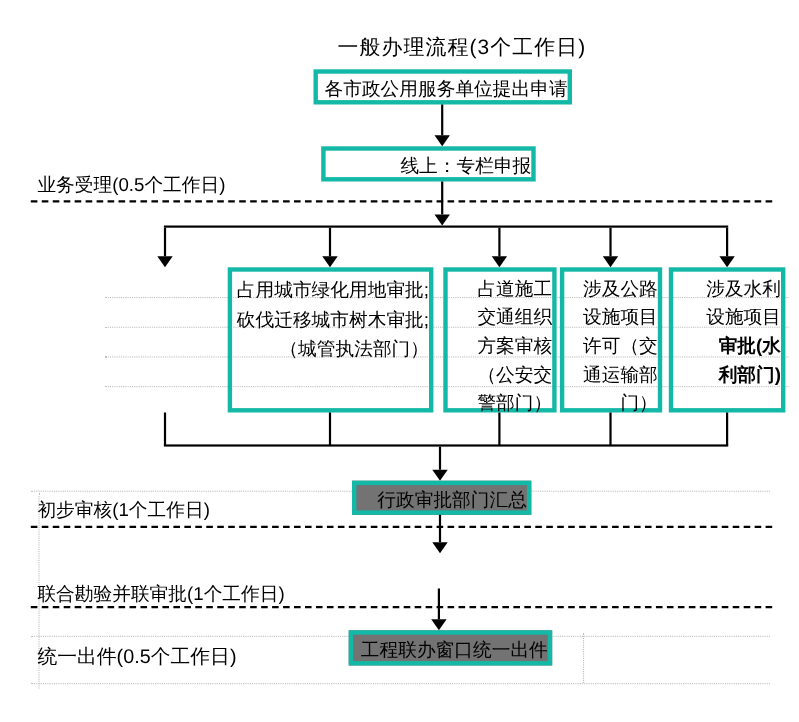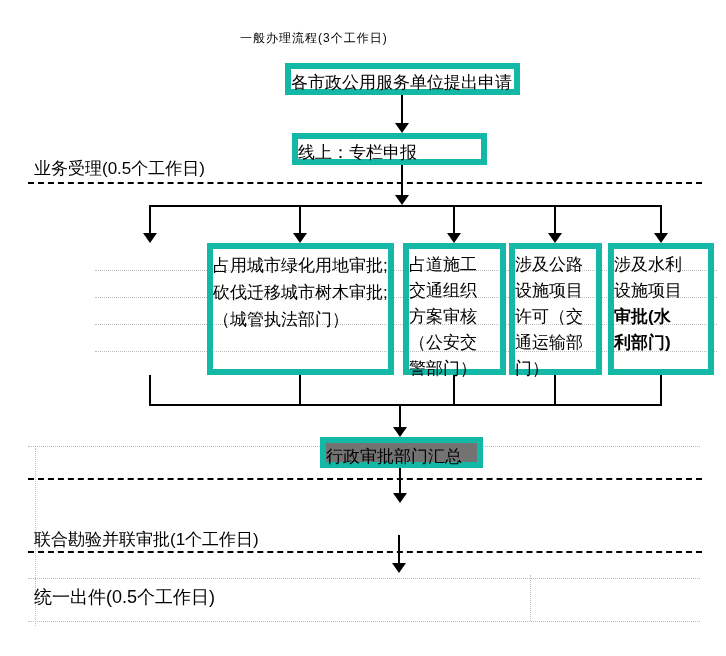--- a/index.html
+++ b/index.html
@@ -1,19 +1,19 @@
 <!DOCTYPE html>
 <html><head>
 <meta charset="utf-8">
 <style>
   html,body{margin:0;padding:0;background:#fff}
   .canvas{position:relative;width:726px;height:656px;background:#ffffff;
     font-family:"Liberation Sans","DejaVu Sans",sans-serif;color:#000;overflow:hidden}
-  .title{position:absolute;font-size:12px;letter-spacing:1px;white-space:nowrap}
-  .box{position:absolute;border:6px solid #14b8a6;box-sizing:border-box;text-align:left;
+  .title{position:absolute;font-size:19px;letter-spacing:1px;text-align:center;white-space:nowrap}
+  .box{position:absolute;border:4px solid #14b8a6;box-sizing:border-box;text-align:right;
     font-size:17px;white-space:pre-line;background:transparent}
   .solid{background:#737373}
   .c1{line-height:28px}
   .pbox{padding-top:3px;line-height:26px}
   .b{font-weight:bold}
   .vline{position:absolute;width:2px;background:#000}
   .hline{position:absolute;height:2px;background:#000}
   .ah{position:absolute;width:0;height:0;border-left:7px solid transparent;
     border-right:7px solid transparent;border-top:10px solid #000}
   .dash{position:absolute;height:0;border-top:2px dashed #000}
@@ -86,28 +86,30 @@
   <div class="vline" style="left:299px;top:375px;height:30px"></div>
   <div class="vline" style="left:453px;top:375px;height:30px"></div>
   <div class="vline" style="left:554px;top:375px;height:30px"></div>
   <div class="vline" style="left:660px;top:375px;height:30px"></div>
   <div class="hline" style="left:149px;top:404px;width:513px"></div>
   <div class="vline" style="left:399px;top:406px;height:21px"></div>
   <div class="ah" style="left:393px;top:427px"></div>
 
   <div class="box c1 solid" style="left:320px;top:437px;width:163px;height:31px;line-height:27px">行政审批部门汇总</div>
 
+  <div class="label" style="left:34px;top:452px">初步审核(1个工作日)</div>
   <div class="dash" style="top:478px;left:28px;width:674px"></div>
 
   <div class="vline" style="left:399px;top:468px;height:25px"></div>
   <div class="ah" style="left:393px;top:493px"></div>
 
 
   <div class="label" style="left:34px;top:528px">联合勘验并联审批(1个工作日)</div>
   <div class="dash" style="top:551px;left:28px;width:674px"></div>
 
   <div class="vline" style="left:398px;top:535px;height:28px"></div>
   <div class="ah" style="left:392px;top:563px"></div>
 
+  <div class="box c1 solid" style="left:317px;top:573px;width:185px;height:32px">工程联办窗口统一出件</div>
 
   <div class="label bold-label" style="left:34px;top:585px">统一出件(0.5个工作日)</div>
 
 </div>
 
 </body></html>

